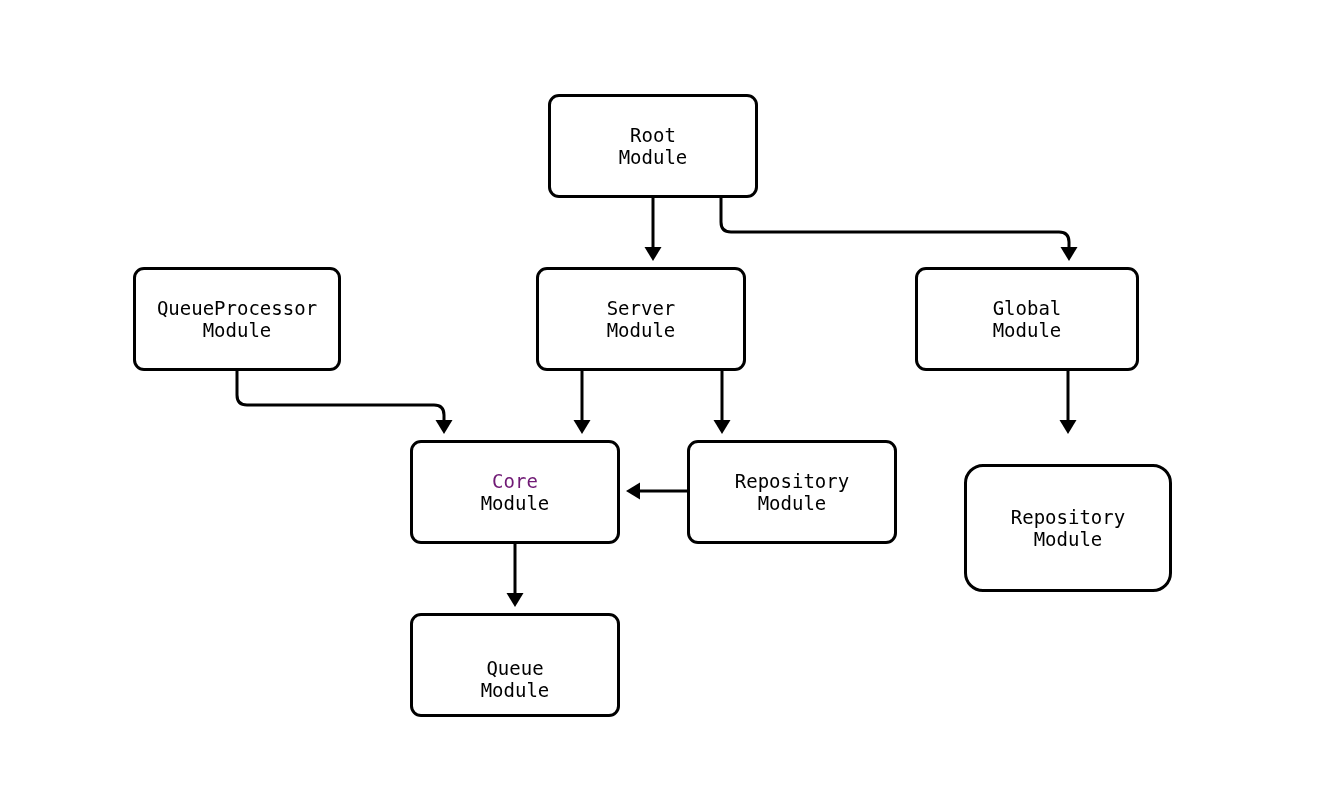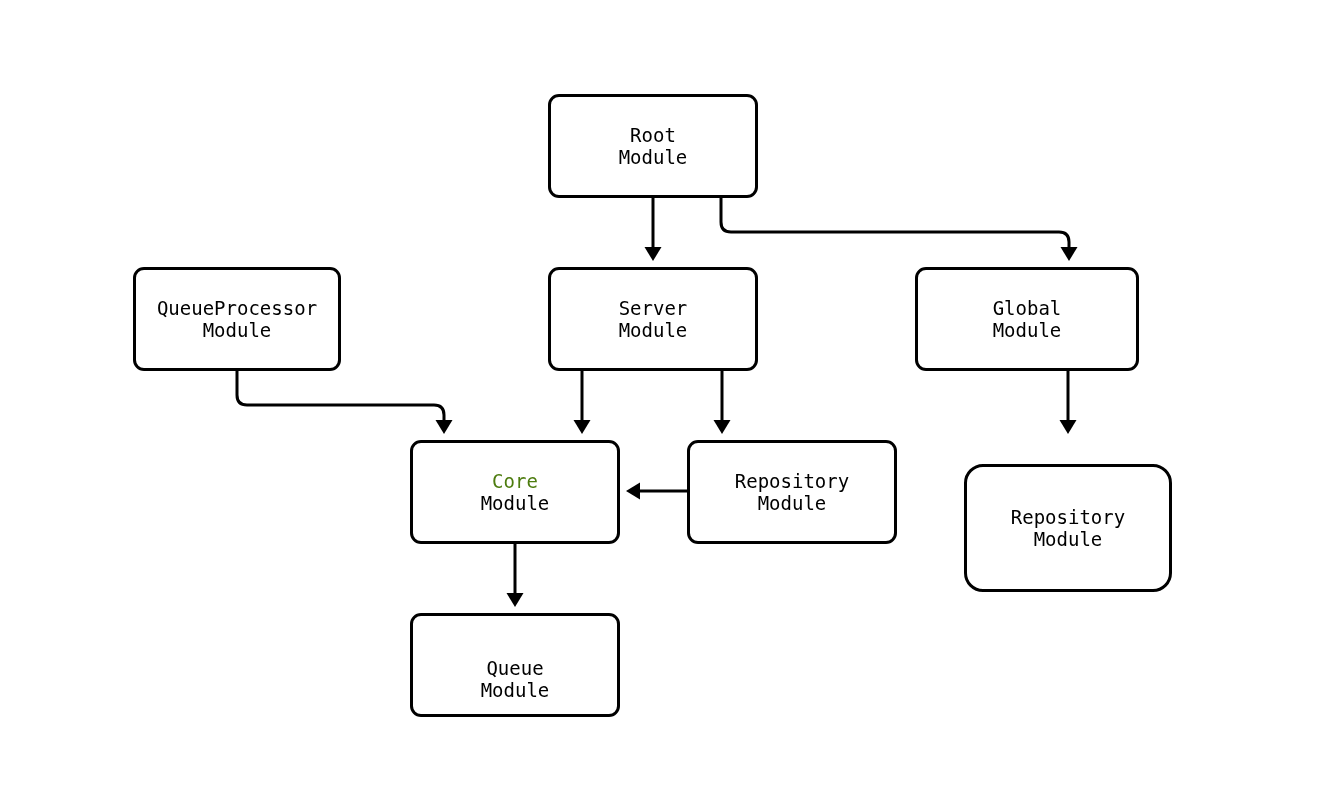--- a/index.html
+++ b/index.html
@@ -77,30 +77,30 @@
 
   <div id="node-layer">
       <div class="node" style="left: 548px; top: 94px; width: 210px; height: 104px; border-color: rgb(0, 0, 0);">
         <div class="node-line" style="color: rgb(0, 0, 0);">Root</div>
         <div class="node-line" style="color: rgb(0, 0, 0);">Module</div>
       </div>
       <div class="node" style="left: 133px; top: 267px; width: 208px; height: 104px; border-color: rgb(0, 0, 0);">
         <div class="node-line" style="color: rgb(0, 0, 0);">QueueProcessor</div>
         <div class="node-line" style="color: rgb(0, 0, 0);">Module</div>
       </div>
-      <div class="node" style="left: 548px; top: 267px; width: 210px; height: 104px; border-color: rgb(0, 0, 0); justify-content: center;">
+      <div class="node" style="left: 536px; top: 267px; width: 210px; height: 104px; border-color: rgb(0, 0, 0); justify-content: center;">
         <div class="node-line" style="color: rgb(0, 0, 0);">Server</div>
         <div class="node-line" style="color: rgb(0, 0, 0);">Module</div>
       </div>
       <div class="node" style="left: 915px; top: 267px; width: 224px; height: 104px; border-color: rgb(0, 0, 0);">
         <div class="node-line" style="color: rgb(0, 0, 0);">Global</div>
         <div class="node-line" style="color: rgb(0, 0, 0);">Module</div>
       </div>
       <div class="node" style="left: 410px; top: 440px; width: 210px; height: 104px; border-color: rgb(0, 0, 0);">
-        <div class="node-line" style="color: #4d7c0f;">Core</div>
+        <div class="node-line" style="color: #701a75;">Core</div>
         <div class="node-line" style="color: rgb(0, 0, 0);">Module</div>
       </div>
       <div class="node" style="left: 687px; top: 440px; width: 210px; height: 104px; border-color: rgb(0, 0, 0);">
         <div class="node-line" style="color: rgb(0, 0, 0);">Repository</div>
         <div class="node-line" style="color: rgb(0, 0, 0);">Module</div>
       </div>
       <div class="node" style="left: 964px; top: 464px; width: 208px; height: 128px; border-color: rgb(0, 0, 0); border-radius: 19px;">
         <div class="node-line" style="color: rgb(0, 0, 0);">Repository</div>
         <div class="node-line" style="color: rgb(0, 0, 0);">Module</div>
       </div>

